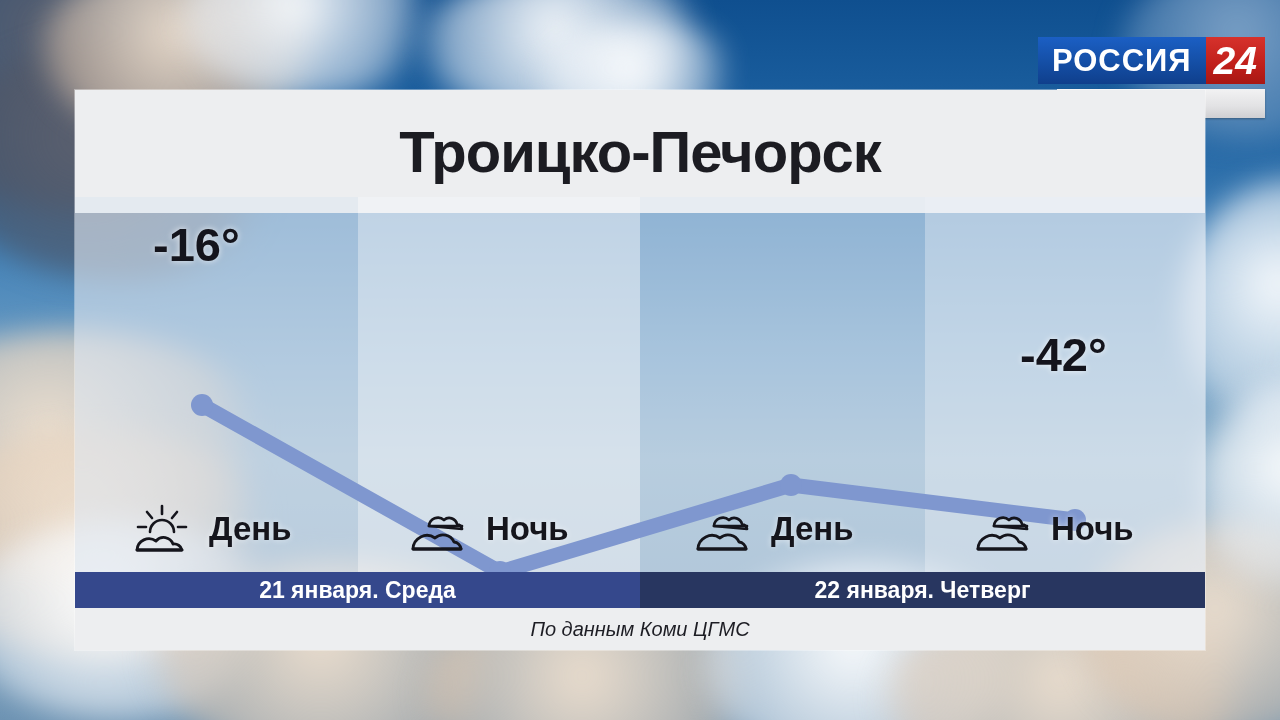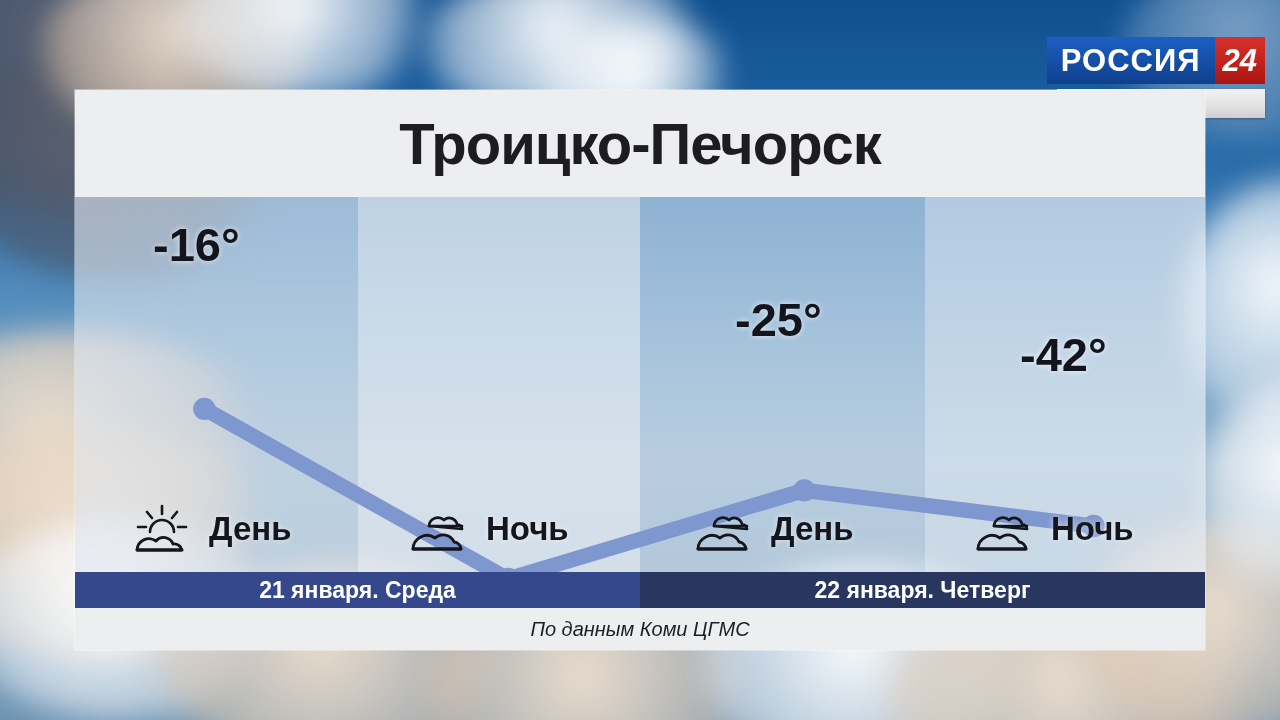--- a/index.html
+++ b/index.html
@@ -14,26 +14,26 @@
     background:linear-gradient(180deg,#0f4f8f 0%,#1a5e9e 14%,#3f7fb6 33%,#6a9cc4 50%,#8aaec8 64%,#7fa3bf 80%,#6d93b3 100%);}
   .cloud{position:absolute;border-radius:50%;filter:blur(14px);}
   .cl-dark{background:radial-gradient(circle at 40% 40%, rgba(92,96,110,.95), rgba(70,78,95,.55) 60%, rgba(70,78,95,0) 75%);}
   .cl-warm{background:radial-gradient(circle at 45% 40%, rgba(240,224,206,.95), rgba(226,200,175,.5) 60%, rgba(226,200,175,0) 76%);}
   .cl-white{background:radial-gradient(circle at 45% 40%, rgba(255,255,255,.95), rgba(236,241,247,.5) 60%, rgba(236,241,247,0) 76%);}
   .cl-blue{background:radial-gradient(circle at 45% 40%, rgba(150,180,210,.8), rgba(130,165,200,.4) 60%, rgba(130,165,200,0) 76%);}
 
   
   #card{position:absolute;left:75px;top:90px;width:1130px;height:560px;
         box-shadow:0 0 0 1px rgba(255,255,255,.35);}
-  #title-bar{position:absolute;left:0;top:0;width:1130px;height:107px;
+  #title-bar{position:absolute;left:0;top:0;width:1130px;height:123px;
         background:#edeef0;display:flex;align-items:center;justify-content:center;}
   #title-text{font-size:58px;font-weight:bold;color:#1c1c22;letter-spacing:-1px;
         font-family:"Liberation Sans", sans-serif;}
 
-  #chart{position:absolute;left:0;top:107px;width:1130px;height:375px;overflow:hidden;padding-left:21px;}
+  #chart{position:absolute;left:0;top:107px;width:1130px;height:375px;overflow:hidden;}
   .col{position:absolute;top:0;height:375px;}
   .col.c0{left:0;width:283px;background:rgba(222,230,240,.62);}
   .col.c1{left:283px;width:282px;background:rgba(240,243,247,.74);}
   .col.c2{left:565px;width:285px;background:rgba(226,234,243,.52);}
   .col.c3{left:850px;width:280px;background:rgba(232,238,245,.70);}
   #graph{position:absolute;inset:0;}
 
   .temp{position:absolute;font-size:47px;font-weight:bold;color:#14141c;
         white-space:nowrap;text-shadow:0 0 6px rgba(255,255,255,.75);}
 
@@ -52,21 +52,21 @@
        background:#edeef0;display:flex;align-items:center;justify-content:center;}
   #src-text{font-size:20px;color:#1d1d24;font-weight:normal;font-style:italic;}
 
   
   #logo{position:absolute;right:15px;top:37px;}
   #logo-main{display:flex;height:47px;}
   #logo-rossiya{background:linear-gradient(180deg,#1b5fc4 0%,#1550a8 50%,#0f3f8c 100%);
       color:#fff;font-size:31px;font-weight:bold;letter-spacing:1px;
       padding:0 14px;display:flex;align-items:center;}
   #logo-24{background:linear-gradient(180deg,#d6322c 0%,#c01f1a 60%,#a81713 100%);
-      color:#fff;font-size:31px;font-weight:bold;padding:0 8px;
+      color:#fff;font-size:39px;font-weight:bold;padding:0 8px;
       display:flex;align-items:center;font-style:italic;}
   #logo-region{margin-top:5px;height:29px;width:208px;margin-left:auto;
       background:linear-gradient(180deg,#f2f2f3 0%,#e2e2e4 60%,#cfcfd2 100%);
       display:flex;align-items:center;box-shadow:0 1px 2px rgba(0,0,0,.3);}
   #logo-region-text{font-size:17px;color:#1c1c22;font-weight:normal;padding-left:14px;}
 </style>
 </head>
 <body>
 
 <div id="sky">
@@ -114,21 +114,20 @@
 
     <svg id="graph" viewBox="0 0 1130 375" preserveAspectRatio="none">
       <polyline points="127,208 425,375 716,288 1000,323" fill="none" stroke="#7f97cf" stroke-width="15" stroke-linecap="round" stroke-linejoin="round"></polyline>
       <circle cx="127" cy="208" r="11" fill="#7f97cf"></circle>
       <circle cx="425" cy="375" r="11" fill="#7f97cf"></circle>
       <circle cx="716" cy="288" r="11" fill="#7f97cf"></circle>
       <circle cx="1000" cy="323" r="11" fill="#7f97cf"></circle>
     </svg>
 
     <div class="temp" style="left:78px;top:20px;">-16°</div>
-    <div class="temp" style="left:660px;top:95px;">-25°</div>
     <div class="temp" style="left:945px;top:130px;">-42°</div>
 
     <div class="slot" style="left:58px;">
       <svg class="ic" viewBox="0 0 62 50">
         <g fill="none" stroke="#15151c" stroke-width="2.6" stroke-linecap="round">
           <line x1="29" y1="2" x2="29" y2="10"></line>
           <line x1="14" y1="8" x2="19" y2="14"></line>
           <line x1="44" y1="8" x2="39" y2="14"></line>
           <line x1="5" y1="23" x2="13" y2="23"></line>
           <line x1="53" y1="23" x2="45" y2="23"></line>

